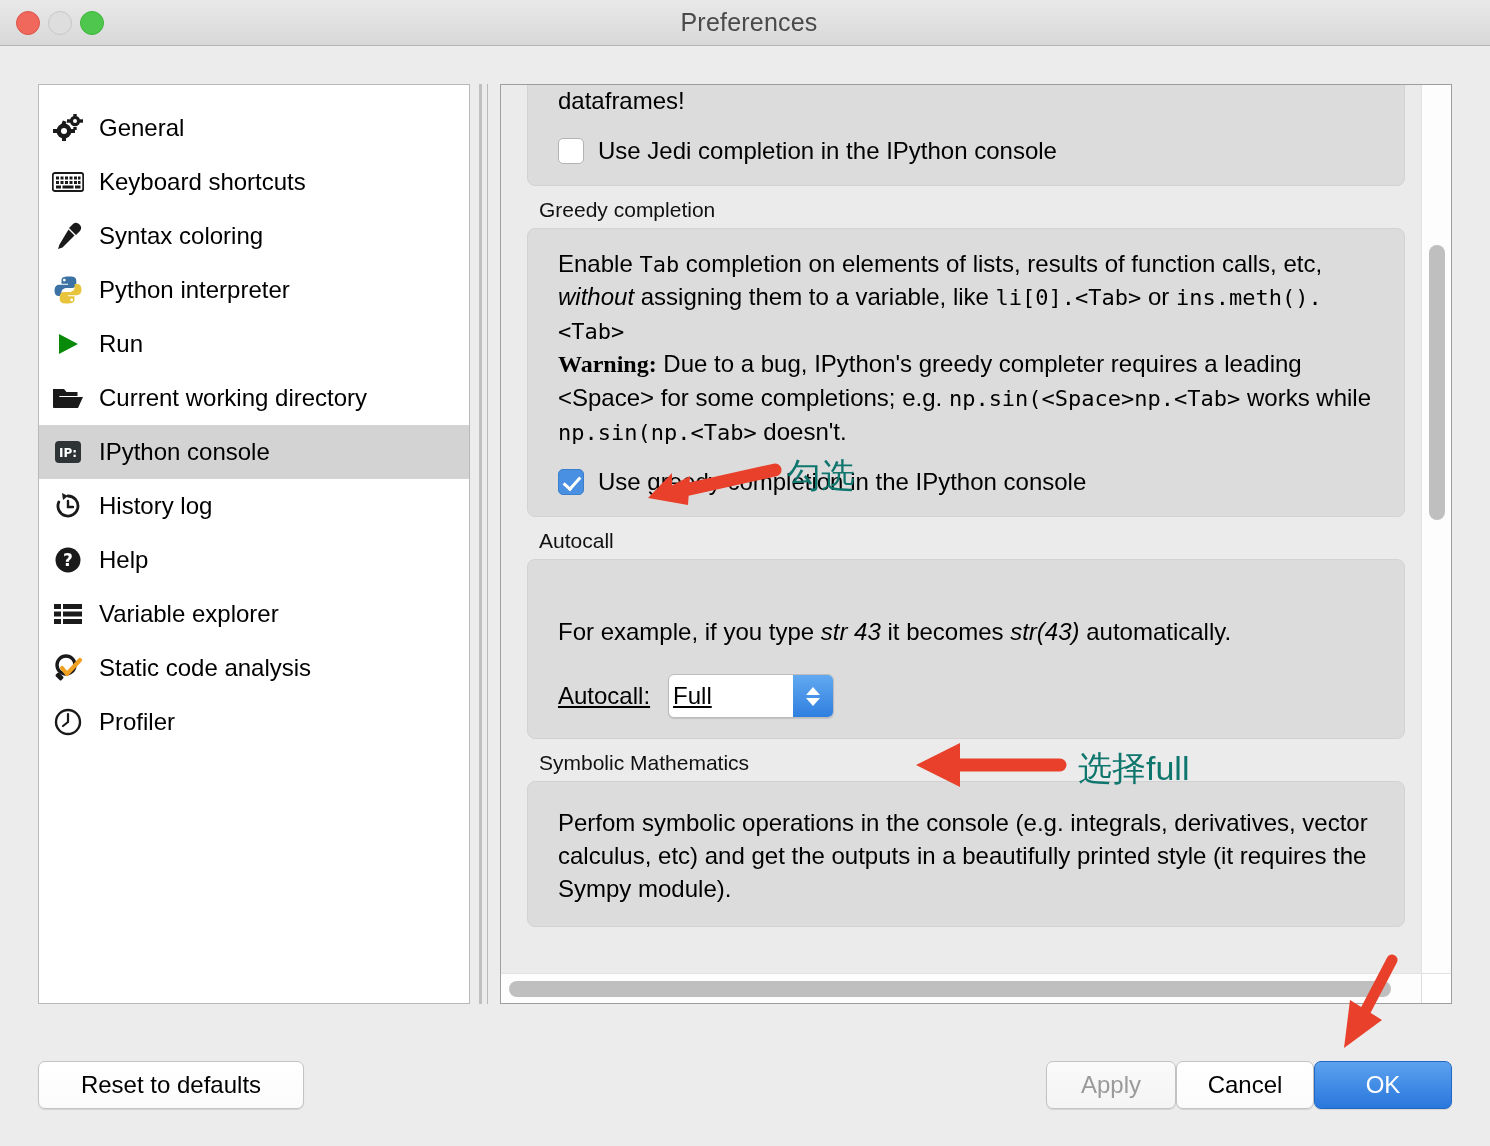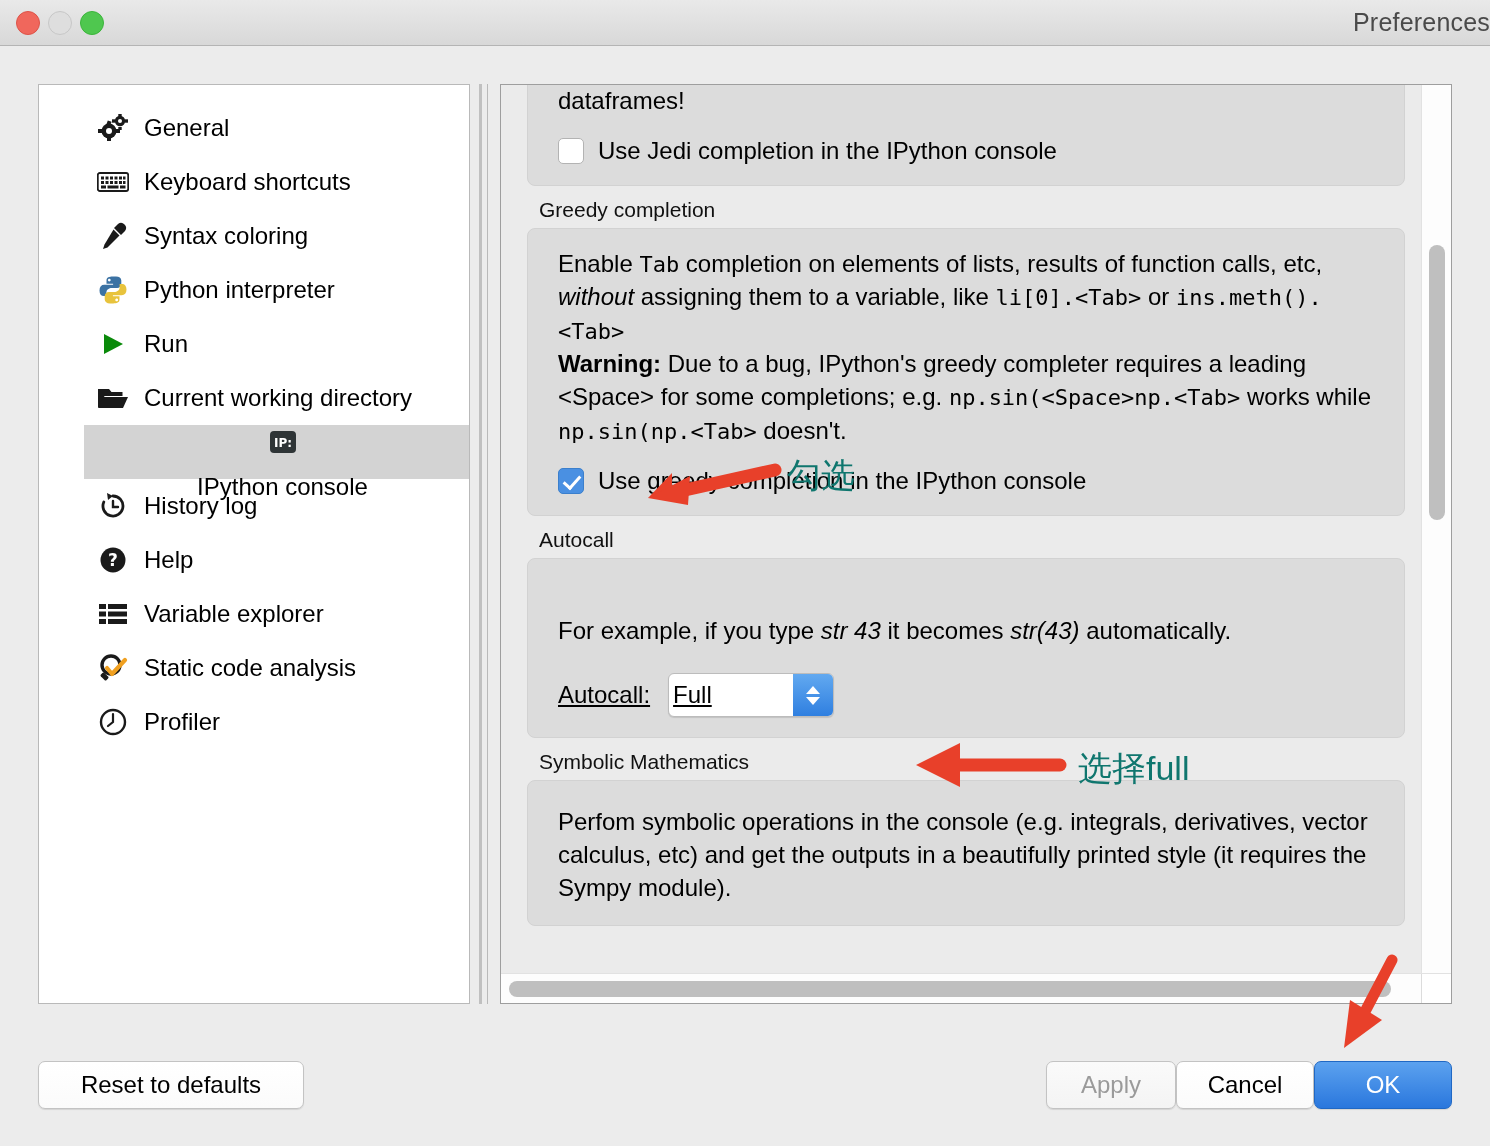--- a/index.html
+++ b/index.html
@@ -30,21 +30,21 @@
   }
   .traffic {
     position: absolute; left: 16px; top: 0; bottom: 0;
     display: flex; align-items: center; gap: 8px;
   }
   .dot { width: 24px; height: 24px; border-radius: 50%; }
   .dot.close { background: #f0675c; border: 1px solid #dd5348; }
   .dot.min   { background: #dedede; border: 1px solid #c7c7c7; }
   .dot.zoom  { background: #4fc74f; border: 1px solid #3bb53b; }
   .title {
-    width: 100%; text-align: right;
+    width: 100%; text-align: center;
     font-size: 25px; color: #4a4a4a;
     letter-spacing: .2px;
     padding-left: 8px;
   }
 
   
   .body {
     flex: 1 1 auto;
     position: relative;
     padding: 38px 38px 0 38px;
@@ -65,23 +65,22 @@
     border: 1px solid #b9b9b9;
     padding-top: 16px;
     overflow: hidden;
   }
   .side-item {
     display: flex; align-items: center;
     height: 54px;
     padding-left: 12px;
     gap: 14px;
     cursor: default;
-    margin-left: 45px;
-  }
-  .side-item.selected { background: #d3d3d3; flex-direction: column; }
+  }
+  .side-item.selected { background: #d3d3d3; }
   .side-label { font-size: 24px; color: #000; white-space: nowrap; }
   .side-icon {
     width: 34px; height: 34px;
     display: flex; align-items: center; justify-content: center;
     flex: 0 0 34px;
   }
   .side-icon svg { display: block; }
 
   
   .splitter {
@@ -126,21 +125,21 @@
     border-radius: 8px;
     border: 1px solid #d2d2d2;
     padding: 18px 22px 20px 30px;
   }
   .gtext {
     font-size: 24px; color: #000;
     line-height: 1.38;
   }
   .gtext .mono { font-family: "DejaVu Sans Mono", monospace; font-size: 22px; }
   .gtext em { font-style: italic; }
-  .gtext strong { font-weight: bold; }
+  .gtext strong { font-weight: bold; font-family: Liberation Serif, serif; }
 
   .cb-row { display: flex; align-items: center; gap: 14px; margin-top: 20px; }
   .checkbox {
     width: 26px; height: 26px; border-radius: 5px;
     background: #fff; border: 1px solid #b3b3b3;
     flex: 0 0 26px;
     position: relative;
   }
   .checkbox.checked { background: #4a90e2; border-color: #3b7fcc; }
   .checkbox.checked::after {

